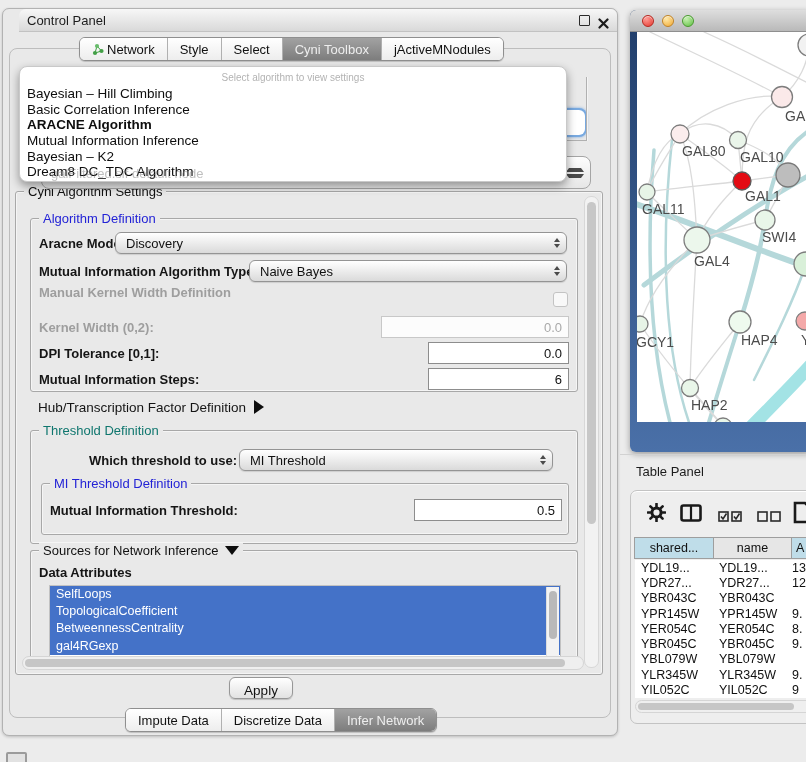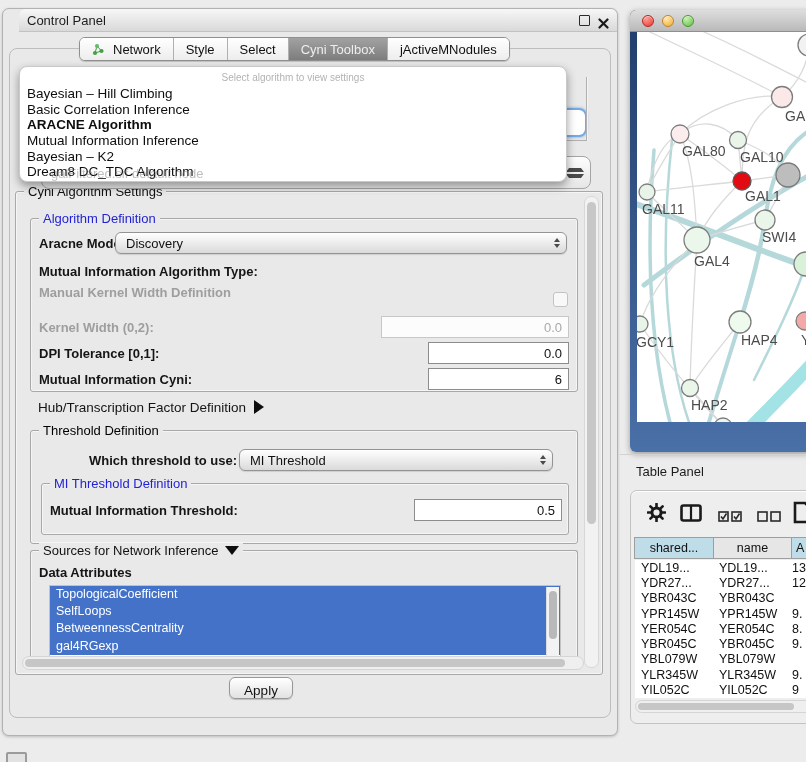--- a/index.html
+++ b/index.html
@@ -15,21 +15,21 @@
   .tb-title{font-size:13px;color:#1c1c1c;padding-left:8px;}
   .tb-icons{position:absolute;right:8px;top:0;height:22px;display:flex;align-items:center;gap:8px;}
   .float-ico{width:9px;height:9px;border:1.6px solid #2a2a2a;border-radius:1px;background:transparent;}
 
   .content-panel{position:absolute;left:6px;top:39px;width:600px;height:668px;background:#e9e9e9;
        border:1px solid #bdbdbd;border-radius:8px;}
 
   
   .segbar{position:absolute;display:flex;height:22px;border:1px solid #8f8f8f;border-radius:6px;
        background:#fdfdfd;overflow:hidden;box-shadow:0 1px 1px rgba(0,0,0,.18);}
-  .seg{display:flex;align-items:center;gap:8px;padding:0 12px;font-size:13px;color:#111;
+  .seg{display:flex;align-items:center;gap:2px;padding:0 12px;font-size:13px;color:#111;
        border-right:1px solid #b0b0b0;background:linear-gradient(#ffffff,#ededed);white-space:nowrap;}
   .seg:last-child{border-right:none;}
   .seg.sel{background:linear-gradient(#a2a2a2,#7d7d7d);color:#eeeeee;}
 
   
   .dropdown{position:absolute;left:16px;top:57px;width:546px;height:114px;background:#fff;
        border:1px solid #c9c9c9;border-radius:8px;box-shadow:0 4px 10px rgba(0,0,0,.38);z-index:30;}
   .dd-head{height:17px;line-height:17px;text-align:center;color:#b3b3b3;font-size:10px;margin-top:2px;}
   .dd-item{height:15.7px;line-height:15.7px;font-size:13.5px;color:#0d0d0d;padding-left:7px;white-space:nowrap;}
   .dd-item.sel{font-weight:bold;}
@@ -47,21 +47,21 @@
        border:1px solid #a5a5a5;border-radius:8px;background:linear-gradient(#fdfdfd,#e6e6e6);
        z-index:4;display:flex;align-items:center;}
   .back-combo span{font-size:13px;color:#9c9c9c;padding-left:12px;}
 
   
   .group{position:absolute;border:1px solid #a8a8a8;border-radius:3px;
        box-shadow:inset 0 0 0 1px rgba(255,255,255,.55);}
   .legend{position:absolute;top:-8px;left:8px;background:#e9e9e9;padding:0 4px;font-size:13px;
        color:#111;white-space:nowrap;line-height:15px;}
   .legend.blue{color:#2323d6;}
-  .legend.green{color:#000000;}
+  .legend.green{color:#0f766e;}
   .lbl{position:absolute;font-size:13px;font-weight:bold;color:#151515;white-space:nowrap;}
   .lbl.dis{color:#9e9e9e;}
   .plain{position:absolute;font-size:13.5px;color:#141414;white-space:nowrap;}
 
   .combo{position:absolute;height:22px;border:1px solid #949494;border-radius:6px;
        background:linear-gradient(#ffffff,#dadada);font-size:13px;color:#111;
        display:flex;align-items:center;padding-left:10px;box-shadow:0 1px 1px rgba(0,0,0,.12);box-sizing:border-box;}
   .arrows{position:absolute;right:6px;top:50%;transform:translateY(-50%);display:flex;
        flex-direction:column;gap:2px;}
   .arr-up{width:0;height:0;border-left:3.5px solid transparent;border-right:3.5px solid transparent;
@@ -205,31 +205,38 @@
       <span class="lbl" style="left:8px;top:17px;">Aracne Mode:</span>
       <div class="combo" style="left:84px;top:13px;width:452px;">
         <span>Discovery</span>
         <span class="arrows">
             <span class="arr-up"></span>
             <span class="arr-dn"></span>
           </span>
       </div>
 
       <span class="lbl" style="left:8px;top:45px;">Mutual Information Algorithm Type:</span>
+      <div class="combo" style="left:218px;top:41px;width:318px;">
+        <span>Naive Bayes</span>
+        <span class="arrows">
+            <span class="arr-up"></span>
+            <span class="arr-dn"></span>
+          </span>
+      </div>
 
       <span class="lbl dis" style="left:8px;top:66px;">Manual Kernel Width Definition</span>
       <span class="chk" style="left:522px;top:73px;"></span>
 
       <span class="lbl dis" style="left:8px;top:101px;">Kernel Width (0,2):</span>
       <input class="tfield dis" readonly="" style="left: 350px; top: 97px; width: 174px;" value="0.0">
 
       <span class="lbl" style="left:8px;top:127px;">DPI Tolerance [0,1]:</span>
       <input class="tfield" readonly="" style="left: 397px; top: 123px; width: 127px;" value="0.0">
 
-      <span class="lbl" style="left:8px;top:153px;">Mutual Information Cyni:</span>
+      <span class="lbl" style="left:8px;top:153px;">Mutual Information Steps:</span>
       <input class="tfield" readonly="" style="left: 397px; top: 149px; width: 127px;" value="6">
     </div>
 
     <span class="plain" style="left:22px;top:208px;">
       <span>Hub/Transcription Factor Definition</span><span class="tri-right"></span>
     </span>
 
     <div class="group" style="left:14px;top:238px;width:546px;height:112px;">
       <span class="legend green">Threshold Definition</span>
 
@@ -249,40 +256,51 @@
       </div>
     </div>
 
     <div class="group" style="left:14px;top:358px;width:546px;height:118px;border-bottom:none;">
       <span class="legend">
         <span>Sources for Network Inference</span><span class="tri-down"></span>
       </span>
       <span class="lbl" style="left:8px;top:14px;">Data Attributes</span>
       <div class="attr-list" style="left:18px;top:34px;width:510px;height:72px;">
         <div id="attr-items">
+            <div class="attr-item sel">SelfLoops</div>
             <div class="attr-item sel">TopologicalCoefficient</div>
-            <div class="attr-item sel">SelfLoops</div>
             <div class="attr-item sel">BetweennessCentrality</div>
             <div class="attr-item sel">gal4RGexp</div>
           </div>
         <div class="vscroll" style="right:1px;top:1px;width:12px;height:70px;border:none;background:#f3f3f3;border-left:1px solid #ddd;border-radius:0;">
           <div class="vthumb" style="top:4px;height:48px;background:#b9b9b9;"></div>
         </div>
       </div>
     </div>
 
     <div class="hscroll" style="left:6px;top:464px;width:560px;height:12px;">
       <div class="hthumb" style="left:2px;width:540px;"></div>
     </div>
   </div>
 
   <div class="btn" style="left:226px;top:668px;width:62px;height:20px;">
     <span>Apply</span>
   </div>
 
+  <div class="segbar" id="bottom-tabs" style="left:122px;top:699px;">
+      <div class="seg">
+        <span>Impute Data</span>
+      </div>
+      <div class="seg">
+        <span>Discretize Data</span>
+      </div>
+      <div class="seg sel">
+        <span>Infer Network</span>
+      </div>
+    </div>
 </div>
 
 <div class="netwin">
   <div class="net-titlebar">
     <span class="tl red"></span>
     <span class="tl yellow"></span>
     <span class="tl green"></span>
   </div>
   <div class="net-canvas">
     <svg id="net-svg" width="173" height="390" viewBox="633 32 173 390">

